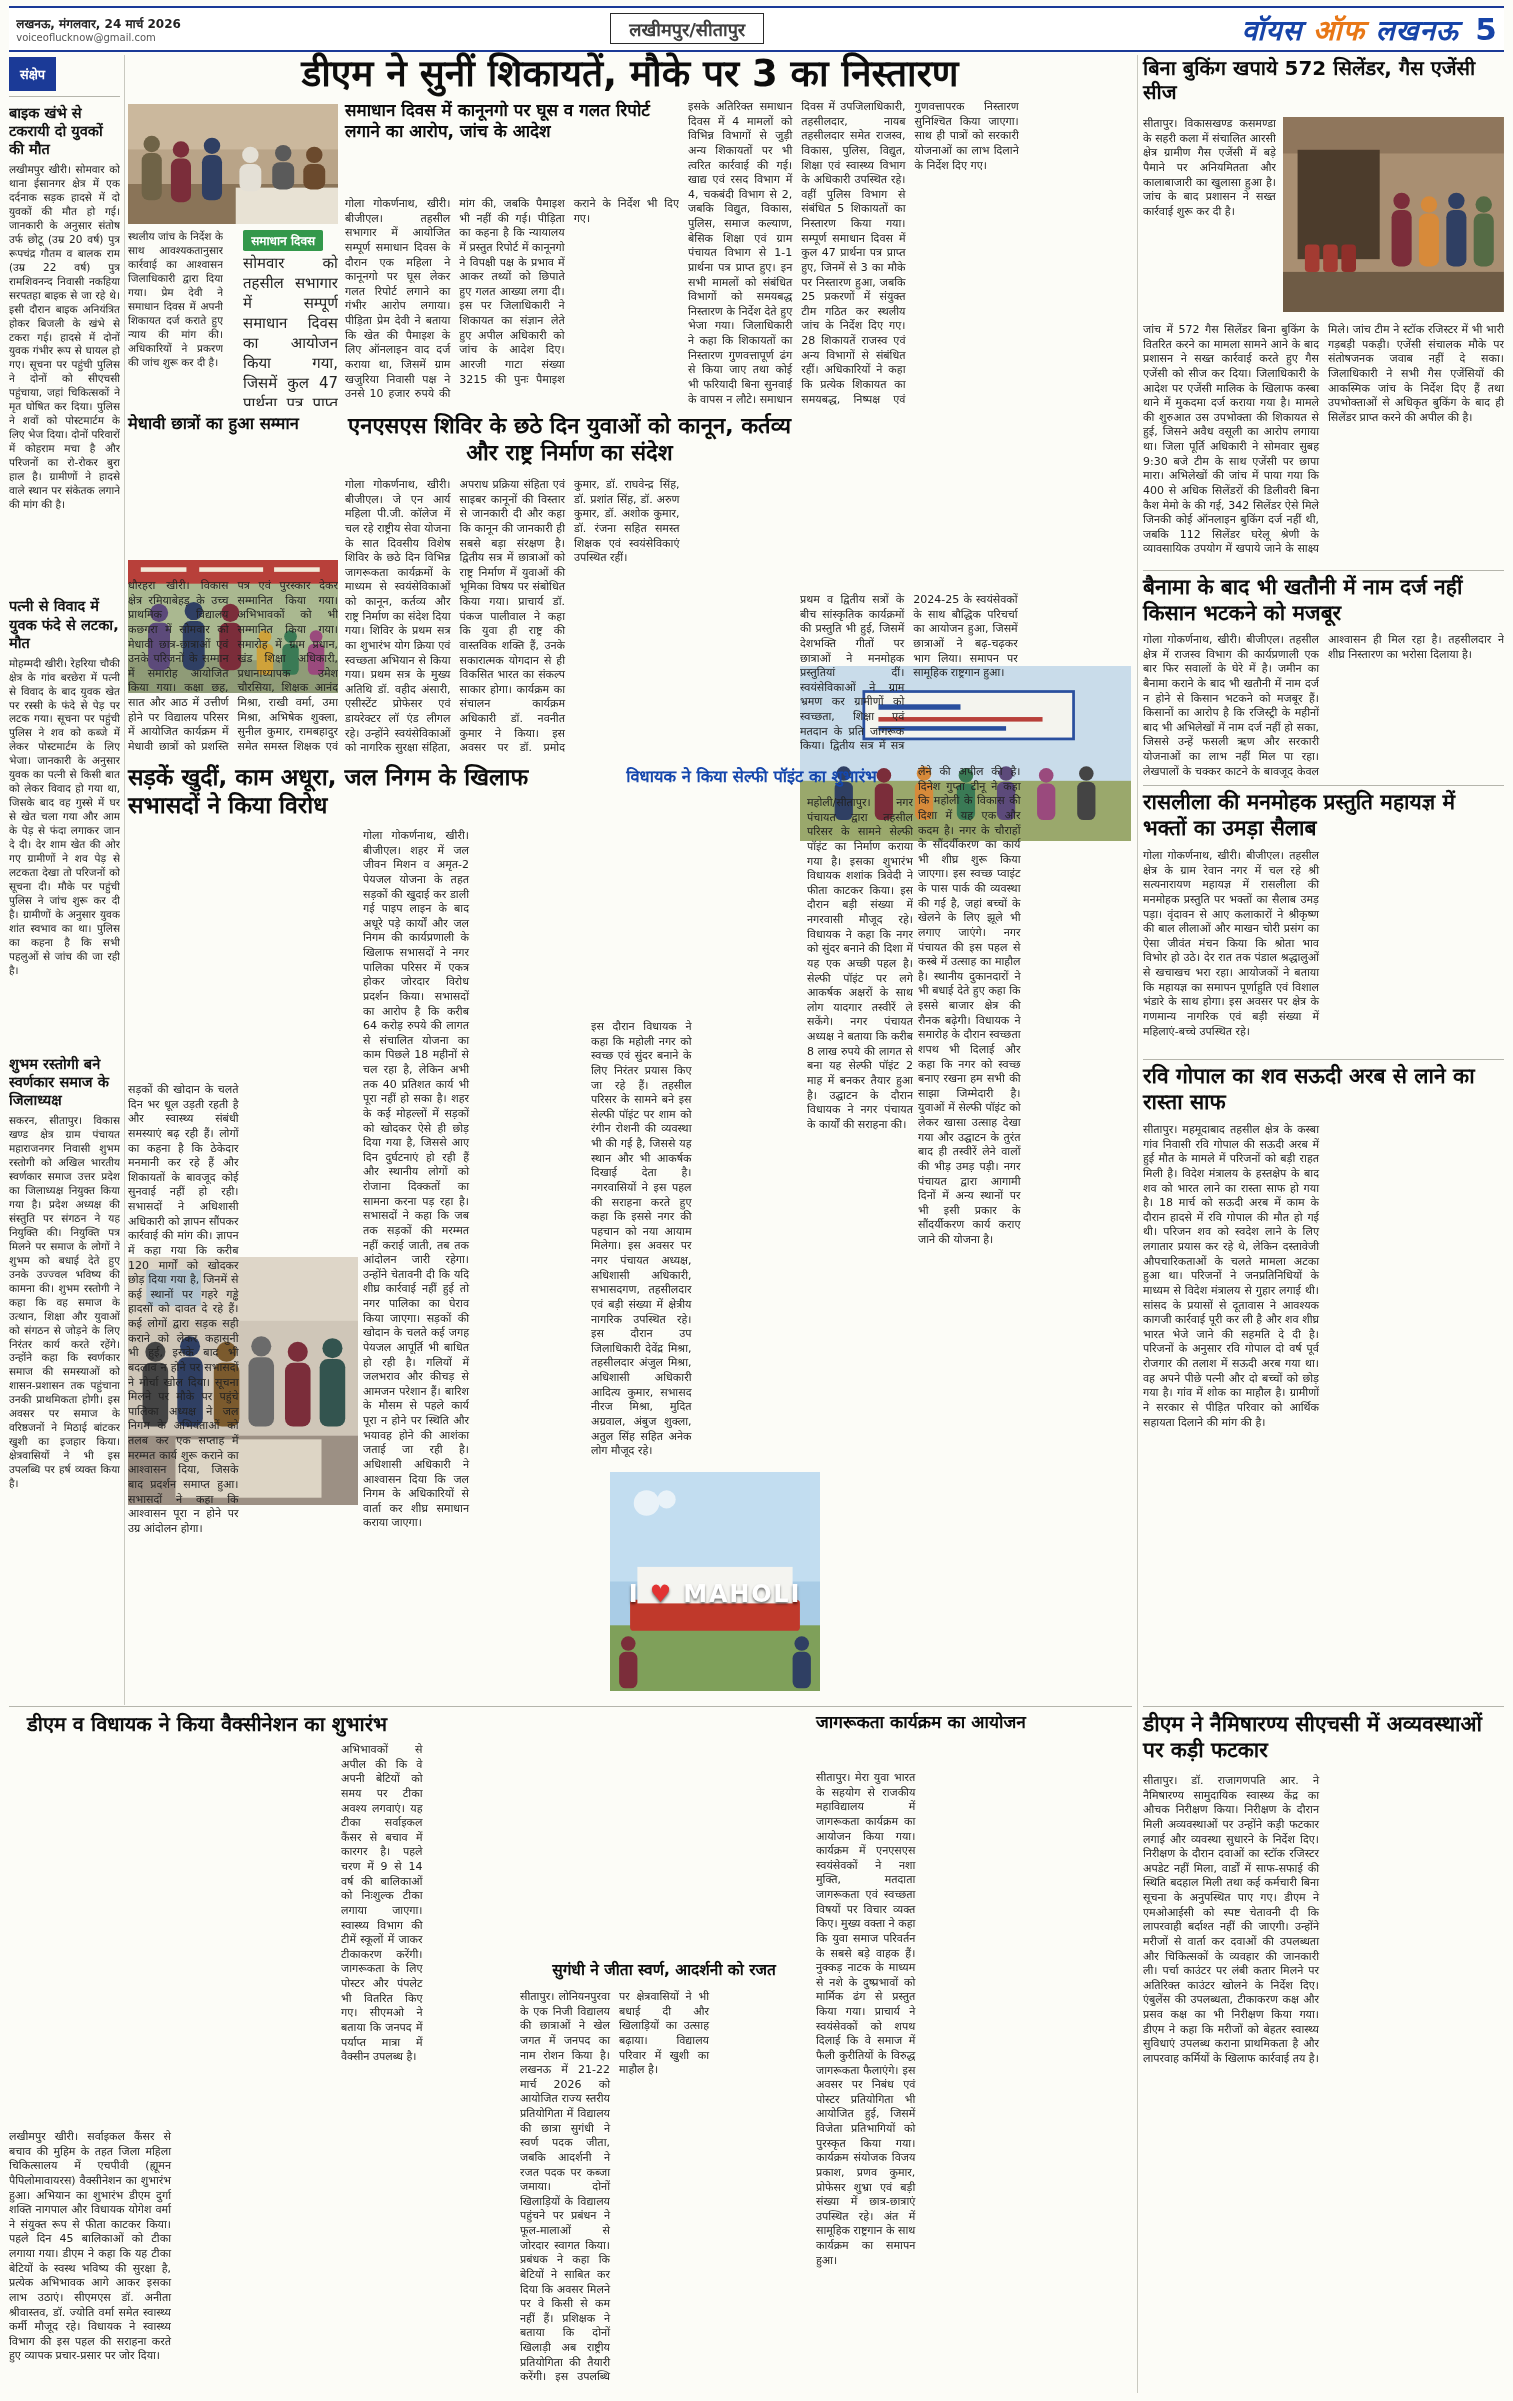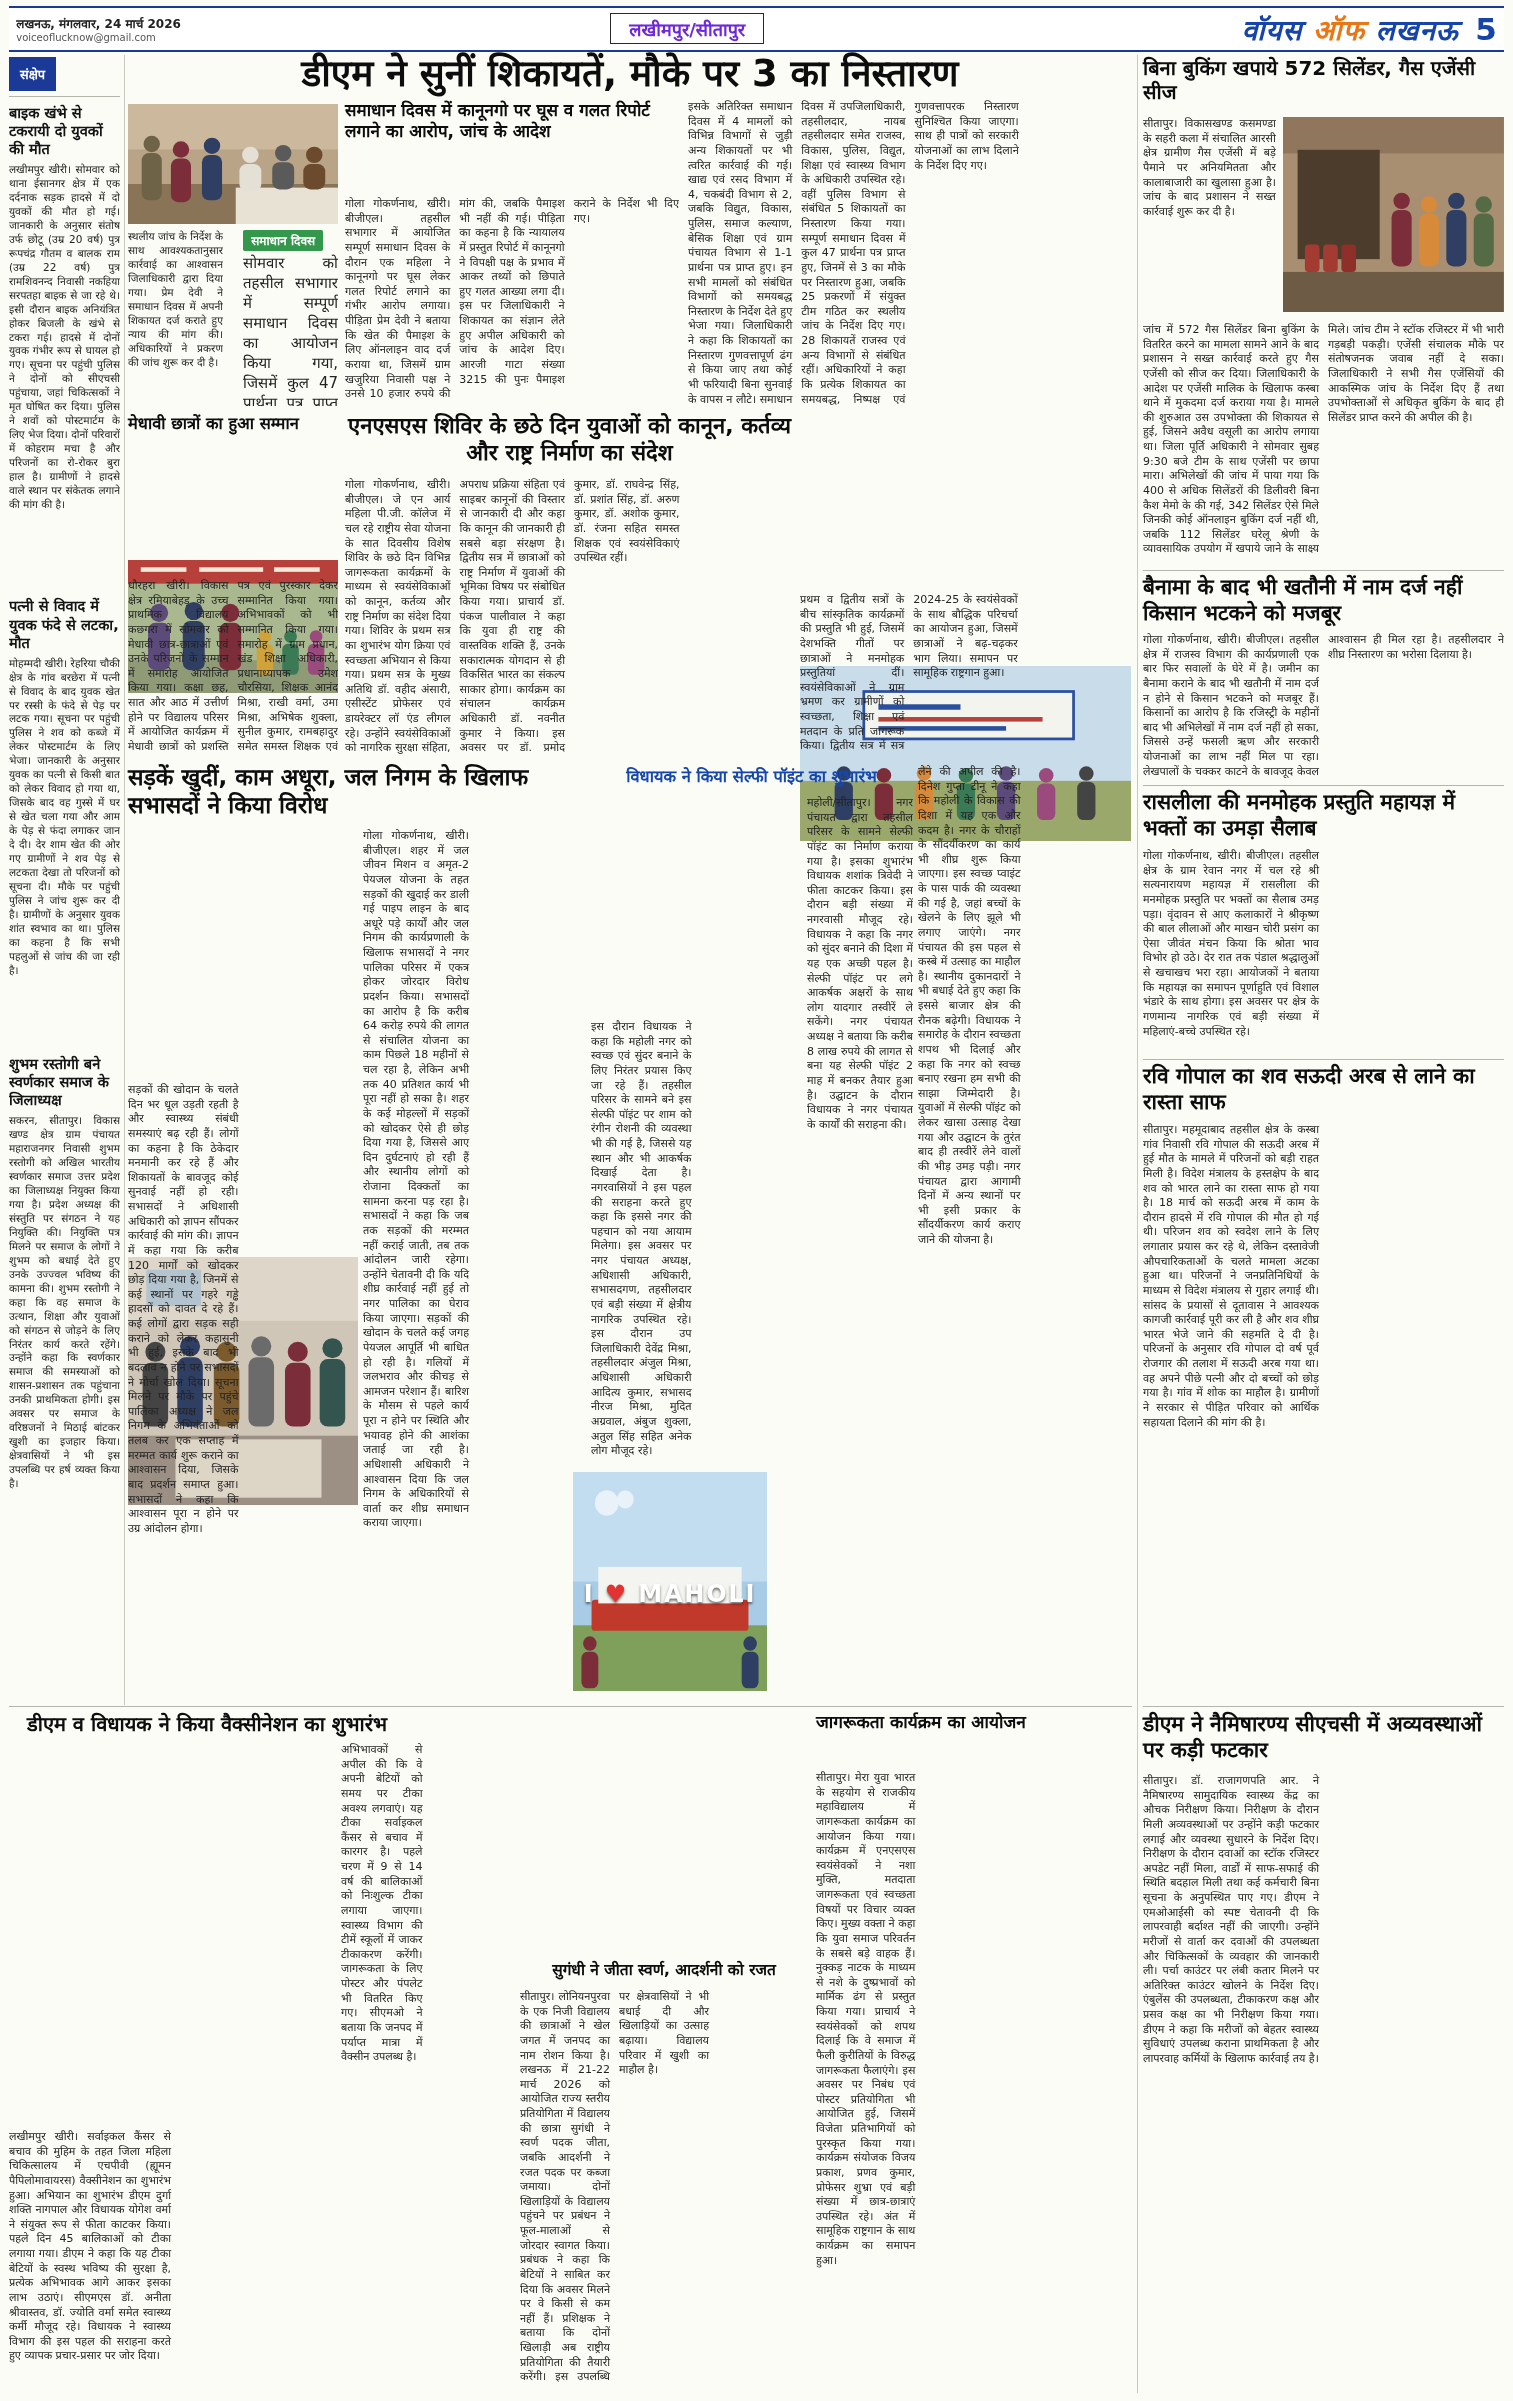--- a/index.html
+++ b/index.html
@@ -17,21 +17,21 @@
   .photo { position:relative; overflow:hidden; background:#9a9a90; }
   .photo svg { display:block; width:100%; height:100%; }
   .vrule { width:0.9px; background:#c9c9c0; }
   .hrule { height:0.9px; background:#b5b5ac; }
   
   .header { position:absolute; left:9px; top:5.5px; width:1495px; height:46px;
             border-top:2.7px solid #1b3a97; border-bottom:2.7px solid #1b3a97;
             display:flex; align-items:center; justify-content:space-between; padding:1.8px 7.3px; background:#fff; }
   .dateline { font-size:12px; font-weight:bold; color:#222; }
   .email { font-size:10px; color:#555; }
-  .section-box { border:1.8px solid #2a2a2a; padding:2.7px 18px; font-size:18px; font-weight:bold; color:#6d28d9; }
+  .section-box { border:1.8px solid #2a2a2a; padding:2.7px 18px; font-size:18px; font-weight:bold; color:#404040; }
   .masthead { font-size:28px; font-weight:bold; font-style:italic; letter-spacing:0.9px; }
   .pagenum { font-size:31px; font-weight:bold; color:#1744a8; margin-left:16.4px; }
   .tag { display:inline-block; background:#33984b; color:#fff; font-size:12px; font-weight:bold;
          padding:1.8px 8.2px; border-radius:1.8px; }
   .brieflabel { display:inline-block; background:#1b3a97; color:#fff; font-size:12.8px; font-weight:bold;
          padding:8px 11px; }
   .brief-head { font-size:14.6px; font-weight:bold; color:#141414; line-height:1.25; margin:7.3px 0 4.6px; }
   .sign-letters { position:absolute; left:0; right:0; top:108px; text-align:center; color:#fff;
          font-size:24px; font-weight:bold; letter-spacing:1.8px;
          text-shadow:0 1.8px 2.7px rgba(0,0,0,.55); }
@@ -230,21 +230,21 @@
       <g fill="#33544f">
           <circle cx="224" cy="100" r="11"></circle>
           <rect x="210" y="112" width="28" height="74" rx="9"></rect>
         </g>
     </svg>
   </div>
   <div class="abs body-text cols-2" style="left:363px;top:829px;width:221px;height:873px;">गोला गोकर्णनाथ, खीरी। बीजीएल। शहर में जल जीवन मिशन व अमृत-2 पेयजल योजना के तहत सड़कों की खुदाई कर डाली गई पाइप लाइन के बाद अधूरे पड़े कार्यों और जल निगम की कार्यप्रणाली के खिलाफ सभासदों ने नगर पालिका परिसर में एकत्र होकर जोरदार विरोध प्रदर्शन किया। सभासदों का आरोप है कि करीब 64 करोड़ रुपये की लागत से संचालित योजना का काम पिछले 18 महीनों से चल रहा है, लेकिन अभी तक 40 प्रतिशत कार्य भी पूरा नहीं हो सका है। शहर के कई मोहल्लों में सड़कों को खोदकर ऐसे ही छोड़ दिया गया है, जिससे आए दिन दुर्घटनाएं हो रही हैं और स्थानीय लोगों को रोजाना दिक्कतों का सामना करना पड़ रहा है। सभासदों ने कहा कि जब तक सड़कों की मरम्मत नहीं कराई जाती, तब तक आंदोलन जारी रहेगा। उन्होंने चेतावनी दी कि यदि शीघ्र कार्रवाई नहीं हुई तो नगर पालिका का घेराव किया जाएगा। सड़कों की खोदान के चलते कई जगह पेयजल आपूर्ति भी बाधित हो रही है। गलियों में जलभराव और कीचड़ से आमजन परेशान हैं। बारिश के मौसम से पहले कार्य पूरा न होने पर स्थिति और भयावह होने की आशंका जताई जा रही है। अधिशासी अधिकारी ने आश्वासन दिया कि जल निगम के अधिकारियों से वार्ता कर शीघ्र समाधान कराया जाएगा।</div>
   <div class="abs body-text cols-2" style="left:128px;top:1083px;width:230px;height:619px;">सड़कों की खोदान के चलते दिन भर धूल उड़ती रहती है और स्वास्थ्य संबंधी समस्याएं बढ़ रही हैं। लोगों का कहना है कि ठेकेदार मनमानी कर रहे हैं और शिकायतों के बावजूद कोई सुनवाई नहीं हो रही। सभासदों ने अधिशासी अधिकारी को ज्ञापन सौंपकर कार्रवाई की मांग की। ज्ञापन में कहा गया कि करीब 120 मार्गों को खोदकर छोड़ दिया गया है, जिनमें से कई स्थानों पर गहरे गड्ढे हादसों को दावत दे रहे हैं। कई लोगों द्वारा सड़क सही कराने को लेकर कहासुनी भी हुई, इसके बाद भी बदलाव न होने पर सभासदों ने मोर्चा खोल दिया। सूचना मिलने पर मौके पर पहुंचे पालिका अध्यक्ष ने जल निगम के अभियंताओं को तलब कर एक सप्ताह में मरम्मत कार्य शुरू कराने का आश्वासन दिया, जिसके बाद प्रदर्शन समाप्त हुआ। सभासदों ने कहा कि आश्वासन पूरा न होने पर उग्र आंदोलन होगा।</div>
 
   <div class="abs headline" style="left:591px;top:767px;width:321px;font-size:16.4px;color:#1547ad;text-align:center;">विधायक ने किया सेल्फी पॉइंट का शुभारंभ</div>
-  <div class="abs photo" style="left:573px;top:796px;width:194px;height:219px;">
+  <div class="abs photo" style="left:610px;top:796px;width:210px;height:219px;">
     <svg viewBox="0 0 230 240" preserveAspectRatio="none">
       <rect width="230" height="240" fill="#a9cce6"></rect>
       <rect y="0" width="230" height="120" fill="#c2ddf0"></rect>
       <circle cx="40" cy="34" r="14" fill="#e9f2f8"></circle>
         <circle cx="62" cy="30" r="10" fill="#e9f2f8"></circle>
       <rect y="168" width="230" height="72" fill="#7fa05a"></rect>
       <rect x="22" y="140" width="186" height="34" rx="4" fill="#c0392b"></rect>
       <rect x="30" y="104" width="170" height="40" fill="#f4f4f0"></rect>
       <g fill="#2f3f63">
           <circle cx="210" cy="188" r="8"></circle>

